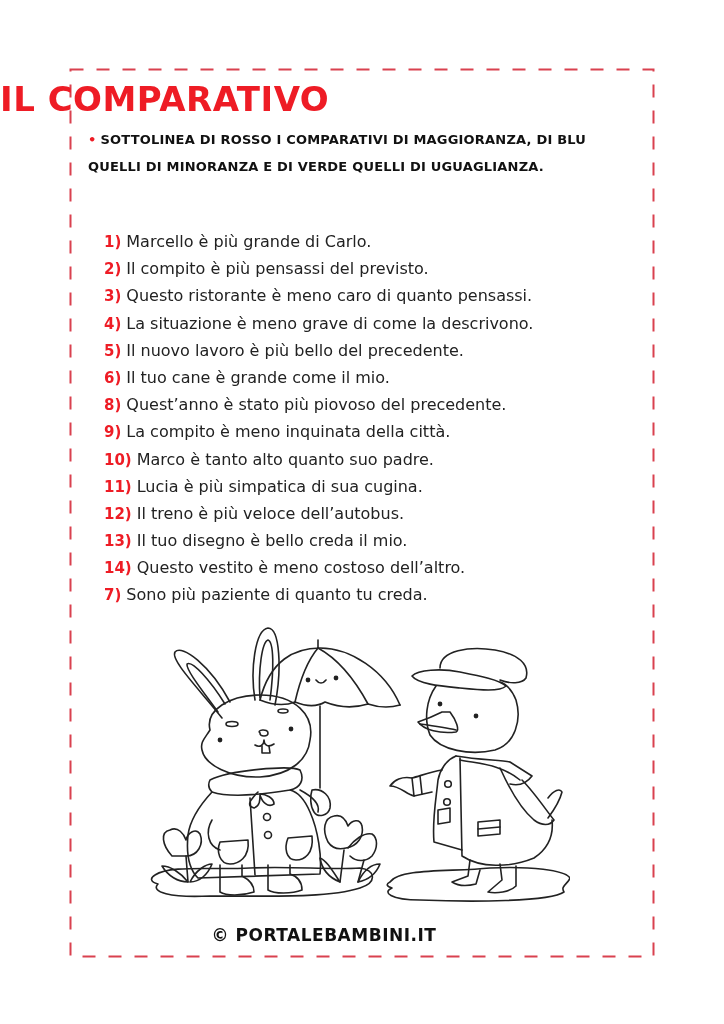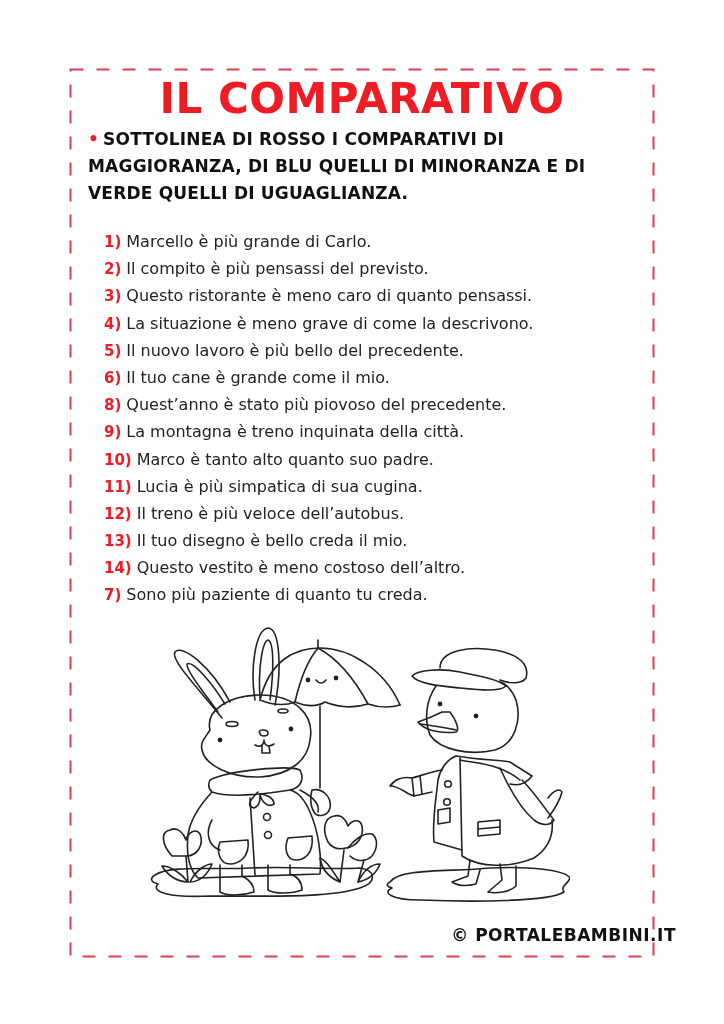--- a/index.html
+++ b/index.html
@@ -22,36 +22,35 @@
       width: 586px;
       height: 890px;
       box-sizing: border-box;
     }
     .frame svg { position: absolute; left: 0; top: 0; }
     .title {
       position: absolute;
       left: 0;
       top: 79px;
       width: 724px;
-      text-align: center;
-      font-family: "DejaVu Sans", sans-serif;
-      font-weight: bold;
-      font-size: 42px;
+      font-family: "DejaVu Sans", sans-serif;
+      font-weight: bold;
+      font-size: 34px;
       letter-spacing: 0.5px;
       color: #ee1c25;
       line-height: 40px;
     }
     .instruction {
       position: absolute;
       left: 88px;
       top: 126px;
       width: 540px;
       font-family: "DejaVu Sans", sans-serif;
       font-weight: bold;
-      font-size: 17px;
+      font-size: 13px;
       line-height: 27px;
       color: #111111;
       letter-spacing: 0.2px;
     }
     .instruction .bullet {
       color: #ee1c25;
       margin-right: 4px;
     }
     .exercise-list {
       position: absolute;
@@ -80,27 +79,26 @@
       left: 150px;
       top: 620px;
       width: 420px;
       height: 290px;
     }
     .footer {
       position: absolute;
       left: 0;
       top: 925px;
       width: 648px;
-      text-align: right;
+      text-align: center;
       font-family: "DejaVu Sans", sans-serif;
       font-weight: bold;
       font-size: 17px;
       color: #111111;
       letter-spacing: 0.5px;
-      margin-left: 28px;
     }
   </style>
 </head>
 <body>
 
 <div class="frame">
   <svg width="586" height="890" viewBox="0 0 586 890">
     <rect x="1.5" y="1.5" width="583" height="887" fill="none" stroke="#d9414f" stroke-width="2" stroke-dasharray="13 13"></rect>
   </svg>
 </div>
@@ -112,21 +110,21 @@
 </div>
 
 <ol class="exercise-list">
   <li><span class="num">1)</span><span>Marcello è più grande di Carlo.</span></li>
   <li><span class="num">2)</span><span>Il compito è  più pensassi del previsto.</span></li>
   <li><span class="num">3)</span><span>Questo ristorante è meno caro di quanto pensassi.</span></li>
   <li><span class="num">4)</span><span>La situazione è meno grave di come la descrivono.</span></li>
   <li><span class="num">5)</span><span>Il nuovo lavoro è più bello del precedente.</span></li>
   <li><span class="num">6)</span><span>Il tuo cane è grande come il mio.</span></li>
   <li><span class="num">8)</span><span>Quest’anno è stato più piovoso del precedente.</span></li>
-  <li><span class="num">9)</span><span>La montagna è treno inquinata della città.</span></li>
+  <li><span class="num">9)</span><span>La compito è meno inquinata della città.</span></li>
   <li><span class="num">10)</span><span>Marco è tanto alto quanto suo padre.</span></li>
   <li><span class="num">11)</span><span>Lucia è più simpatica di sua cugina.</span></li>
   <li><span class="num">12)</span><span>Il treno è più veloce dell’autobus.</span></li>
   <li><span class="num">13)</span><span>Il tuo disegno è bello creda il mio.</span></li>
   <li><span class="num">14)</span><span>Questo vestito è meno costoso dell’altro.</span></li>
   <li><span class="num">7)</span><span>Sono più paziente di quanto tu creda.</span></li>
 </ol>
 
 <div class="illustration">
   <svg width="420" height="290" viewBox="0 0 420 290" fill="none" stroke="#222" stroke-width="1.6" stroke-linejoin="round" stroke-linecap="round">

